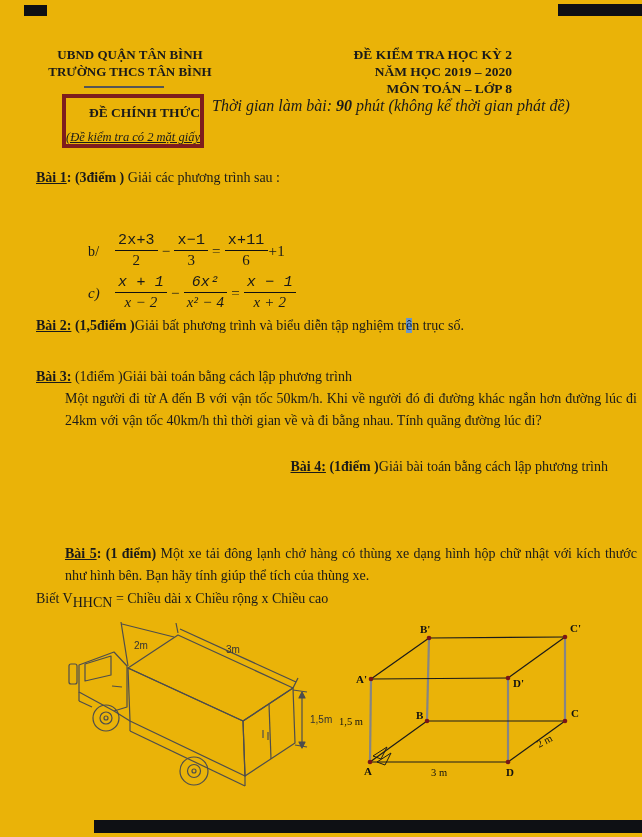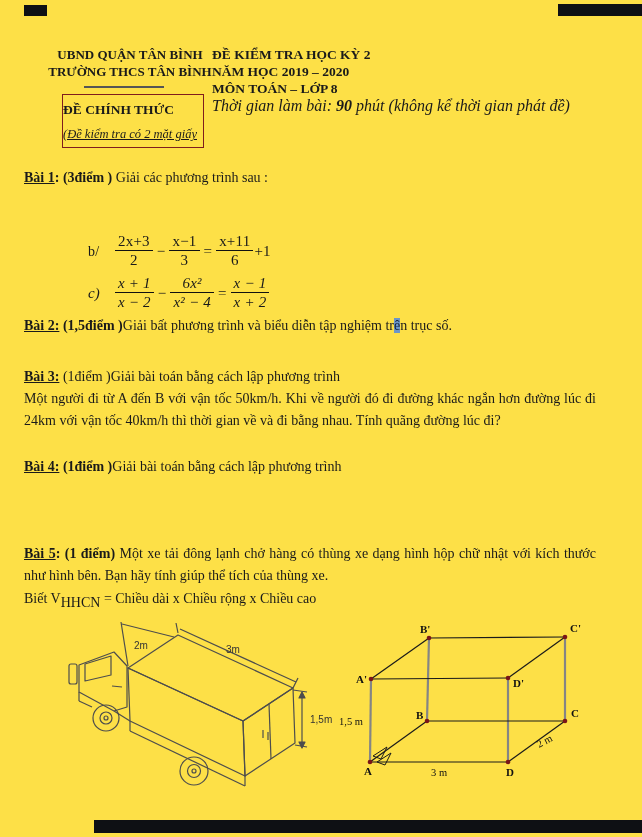--- a/index.html
+++ b/index.html
@@ -1,43 +1,43 @@
 <!DOCTYPE html>
 <html><head>
 <meta charset="utf-8">
 <style>
   * { margin:0; padding:0; box-sizing:border-box; }
   html,body { background:#888; }
   .page {
     position:relative; width:642px; height:837px; margin:0 auto;
-    background:#fde047; overflow:hidden;
+    background:#eab308; overflow:hidden;
     font-family:"Liberation Serif","DejaVu Serif",serif;
     color:#1a1a1a; font-size:14px;
   }
   .abs { position:absolute; }
   .bar { position:absolute; background:#0e1014; }
   .b { font-weight:bold; }
   .i { font-style:italic; }
   .u { text-decoration:underline; }
-  .just { text-align:justify; }
+  .just { text-align:justify;margin-left:29px; }
 
   .org-block { left:40px; top:46px; width:180px; text-align:center; line-height:17px; font-weight:bold; font-size:13px; }
   .divider { left:84px; top:86px; width:80px; height:0; border-top:2px solid #555; }
-  .stamp-box { left:62px; top:94px; width:142px; height:54px; border:1px solid #7f1d1d; text-align:left; }
+  .stamp-box { left:62px; top:94px; width:142px; height:54px; border:4px solid #7f1d1d; text-align:right; }
   .stamp-title { margin-top:7px; font-weight:bold; font-size:13.5px; }
   .stamp-sub { margin-top:9px; font-style:italic; font-size:12.5px;text-decoration:underline; }
-  .exam-block { left:212px; top:46px; width:300px; text-align:left; line-height:17px; font-size:13.5px; }
+  .exam-block { left:212px; top:46px; width:300px; text-align:right; line-height:17px; font-size:13.5px; }
   .exam-block .row { font-weight:bold; }
   .exam-block .time { font-weight:normal; font-style:italic; font-size:16px; white-space:nowrap; }
 
-  .body-text { left:24px; width:572px; line-height:22px; }
+  .body-text { left:36px; width:572px; line-height:22px; }
   .eq { font-size:15px; letter-spacing:0.2px; }
   .eq-label { display:inline-block; width:26px; }
   .frac { display:inline-block; vertical-align:middle; text-align:center; margin:0 1px; position:relative; top:-2px; }
-  .frac .num { display:block; padding:0 3px 1px 3px; line-height:16px; }
+  .frac .num { display:block; padding:0 3px 1px 3px; line-height:16px;font-family:Liberation Mono, monospace; }
   .frac .den { display:block; border-top:1.2px solid #111; padding:1px 3px 0 3px; line-height:16px; }
   .op { display:inline-block; margin:0 3px; }
   .hl { background:#6c96c8; color:#10233f; }
   sub.small { font-size:14px; }
   sup.small { font-size:9px; }
   .fig text { font-family:"Liberation Sans","DejaVu Sans",sans-serif; fill:#333; }
   .fig.serif text { font-family:"Liberation Serif","DejaVu Serif",serif; fill:#111; }
 </style>
 </head>
 <body>
@@ -80,21 +80,21 @@
 
   <div class="abs body-text" style="top:315px;">
     <span class="b u">Bài 2:</span><span class="b"> (1,5điểm )</span><span>Giải bất phương trình và biểu diễn tập nghiệm tr</span><span class="hl">ê</span><span>n trục số.</span>
   </div>
 
   <div class="abs body-text" style="top:366px;">
     <span class="b u">Bài 3:</span><span> (1điểm )</span><span>Giải bài toán bằng cách lập phương trình</span>
   </div>
   <div class="abs body-text just" style="top:388px;">Một người đi từ A đến B với vận tốc 50km/h. Khi về người đó đi đường khác ngắn hơn đường lúc đi 24km với vận tốc 40km/h thì thời gian về và đi bằng nhau. Tính quãng đường lúc đi?</div>
 
-  <div class="abs body-text" style="top:456px;">
+  <div class="abs body-text" style="top:456px;text-align:right;">
     <span class="b u">Bài 4:</span><span class="b"> (1điểm )</span><span>Giải bài toán bằng cách lập phương trình</span>
   </div>
 
   <div class="abs body-text just" style="top:543px;">
     <span class="b u">Bài 5</span><span class="b">: (1 điểm)</span><span>   Một xe tải đông lạnh chở hàng có thùng xe dạng hình hộp chữ nhật với kích thước như hình bên. Bạn hãy tính giúp thể tích của thùng xe.</span>
   </div>
   <div class="abs body-text" style="top:588px;">
     <span>Biết V</span><sub class="small">HHCN</sub><span> = Chiều dài x Chiều rộng x Chiều cao</span>
   </div>
 

